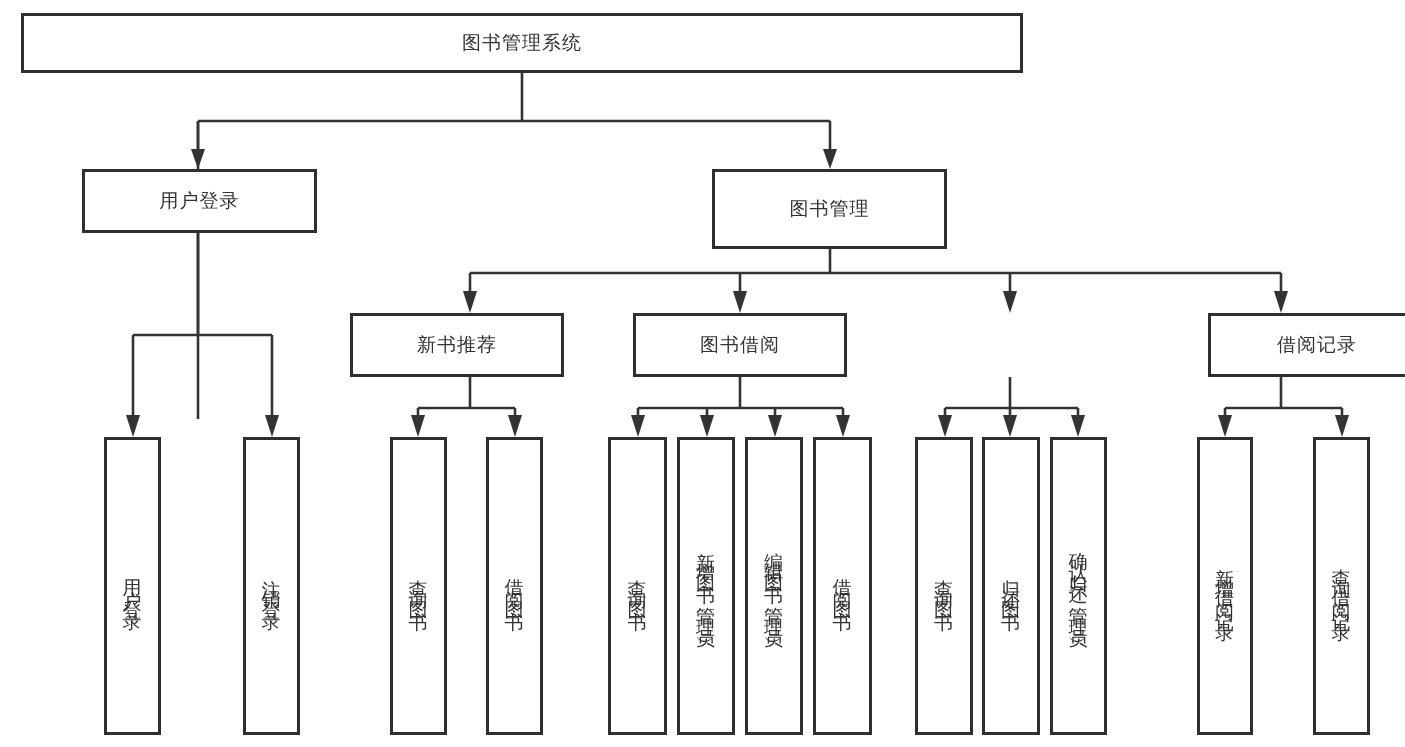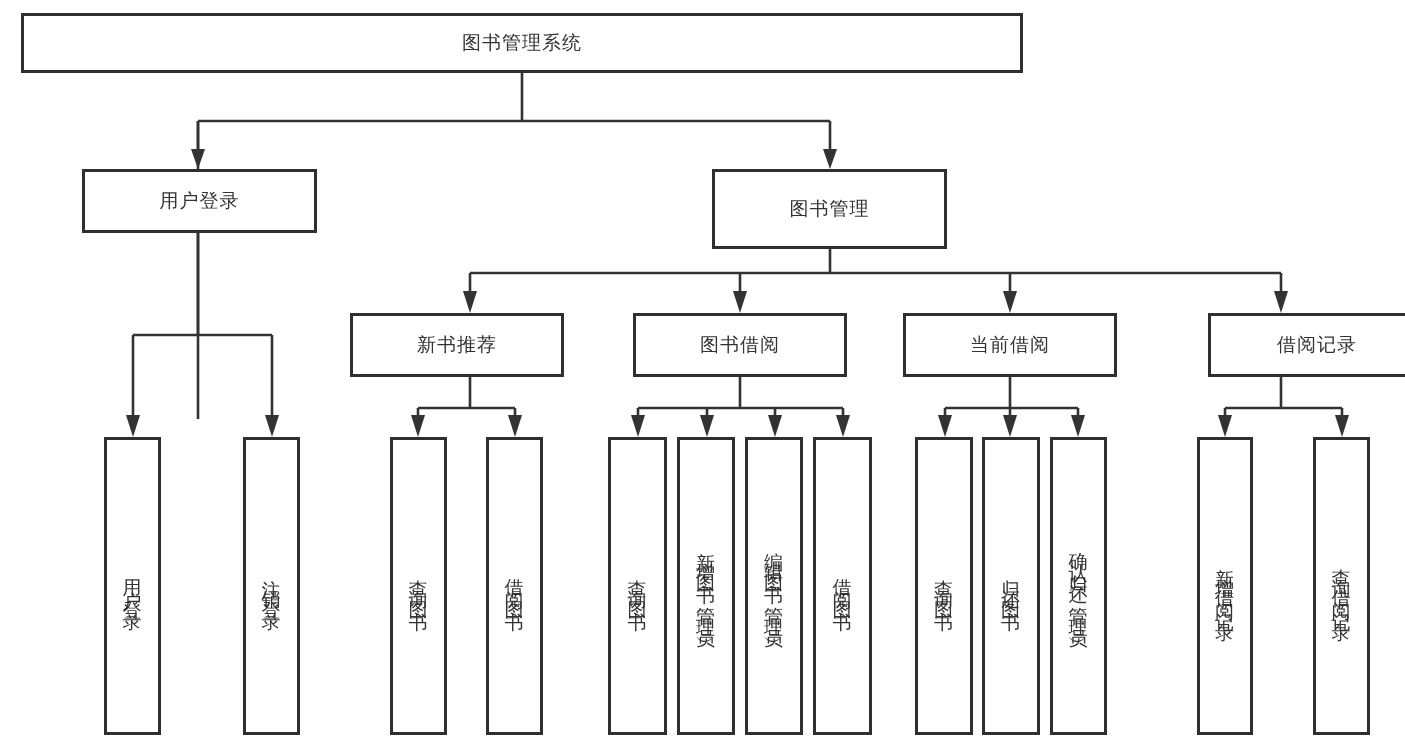--- a/index.html
+++ b/index.html
@@ -104,23 +104,20 @@
   <div class="node lv2b">
     <span class="hlabel">图书管理</span>
   </div>
 
   <div class="node lv3 lv3a">
     <span class="hlabel">新书推荐</span>
   </div>
   <div class="node lv3 lv3b">
     <span class="hlabel">图书借阅</span>
   </div>
-  <div class="node lv3 lv3c">
-    <span class="hlabel">当前借阅</span>
-  </div>
   <div class="node lv3 lv3d">
     <span class="hlabel">借阅记录</span>
   </div>
 
   <div class="node vbox lf1">
     <span class="vtext">用户登录</span>
   </div>
   <div class="node vbox lf2">
     <span class="vtext">注销登录</span>
   </div>

